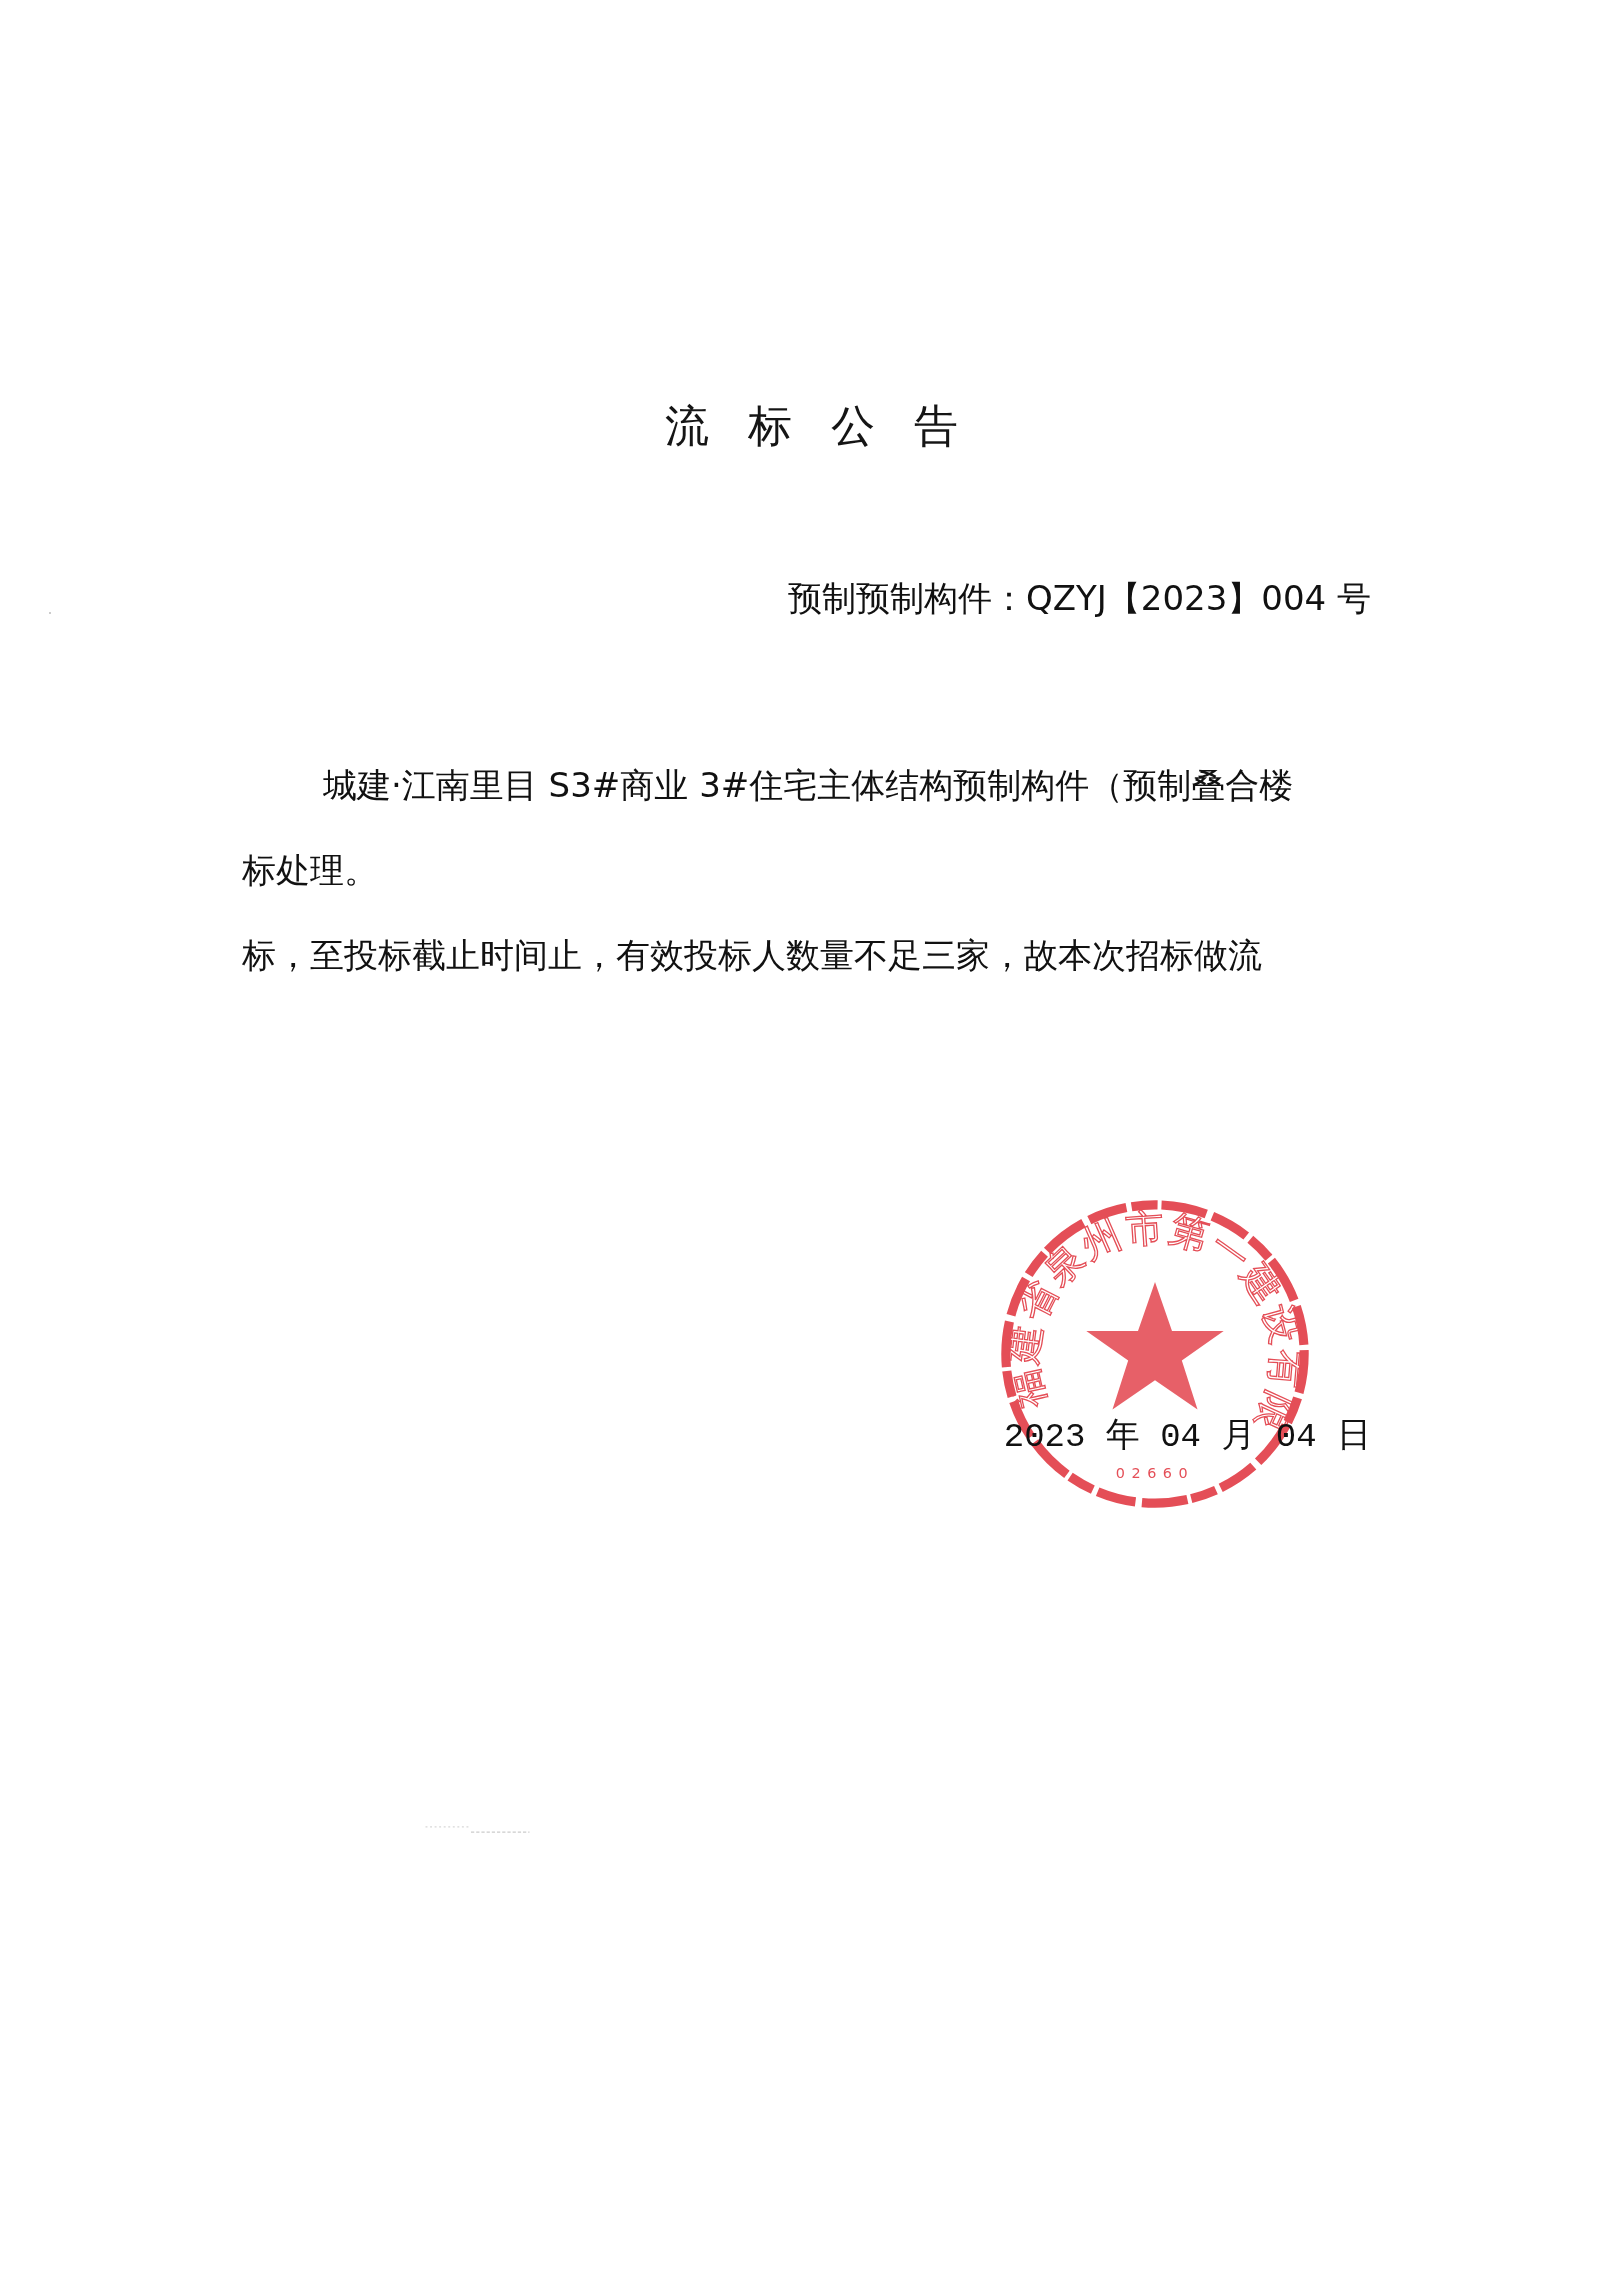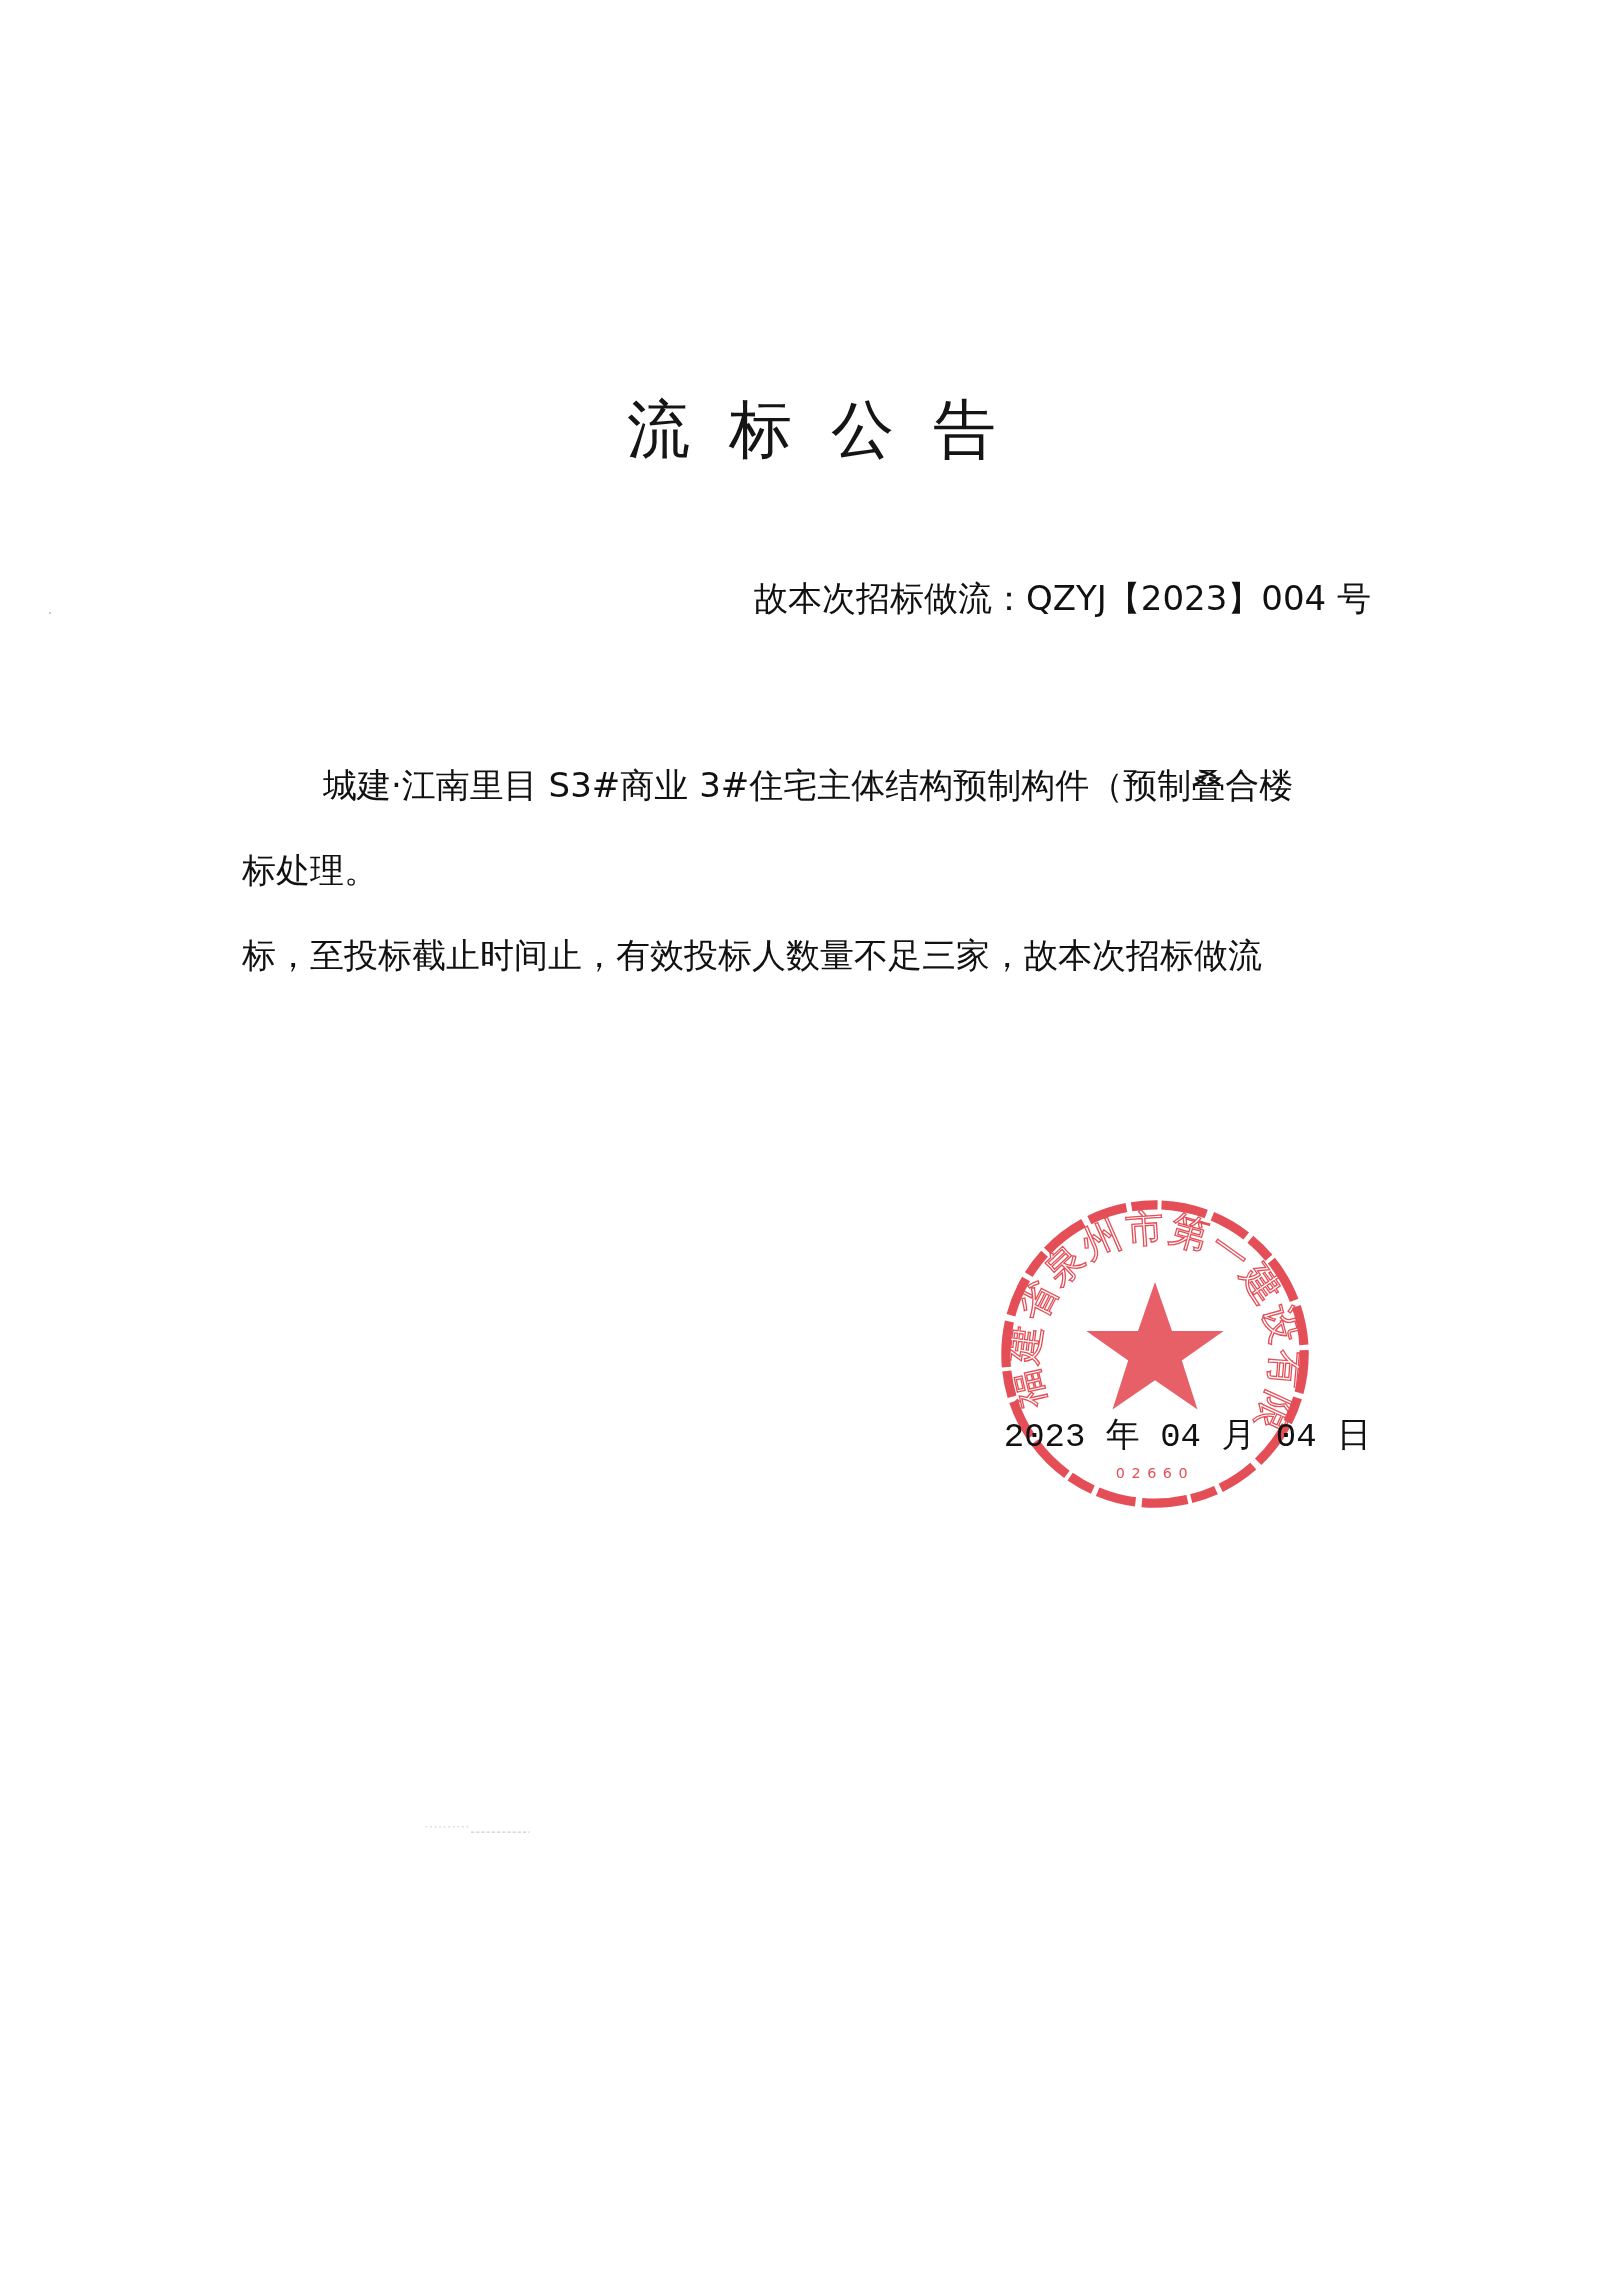--- a/index.html
+++ b/index.html
@@ -1,21 +1,21 @@
 <!DOCTYPE html>
 <html style="font-size:10.5px"><head>
 <meta charset="utf-8">
 <style>
   html, body { margin: 0; padding: 0; background: #ffffff; }
   body { width: 1623px; height: 2295px; position: relative; overflow: hidden;
          font-family: "DejaVu Sans", "Liberation Sans", sans-serif; color: #111; }
   .page { position: absolute; left: 0; top: 0; width: 1623px; height: 2295px; }
 
   .title { position: absolute; left: 0; width: 1623px; top: 393px; text-align: center;
-           font-family: Liberation Sans, sans-serif; font-size: 63px;
+           font-family: Liberation Mono, monospace; font-size: 44px;
            letter-spacing: 39px; font-weight: normal; color: #151515; line-height: 72px; padding-left: 39px; box-sizing: border-box; }
 
   .project-no { position: absolute; right: 252px; top: 575px; font-size: 34px; line-height: 46px; white-space: nowrap; }
 
   .body-text { position: absolute; left: 242px; top: 743px; width: 1132px; font-size: 34px;
                line-height: 85px; text-align: justify; text-align-last: left; }
   .body-text .u { text-decoration-thickness: 2.6px; text-underline-offset: 6.5px; }
   .line { display: block; white-space: nowrap; }
   .indent { padding-left: 81px; }
 
@@ -31,21 +31,21 @@
 </head>
 <body>
 
 <div class="page">
 
   <div class="scan-dot"></div>
 
   <h1 class="title" style="margin:0;">流标公告</h1>
 
   <div class="project-no">
-    <span>故本次招标做流：</span><span>QZYJ【2023】004 号</span>
+    <span>预制预制构件：</span><span>QZYJ【2023】004 号</span>
   </div>
 
   <div class="body-text">
     <span class="line indent">
       <span class="u">城建·江南里目 S3#商业 3#住宅主体结构预制构件（预制叠合楼</span>
     </span>
     <span class="line">标处理。</span>
     <span class="line">标，至投标截止时间止，有效投标人数量不足三家，故本次招标做流</span>
   </div>
 

